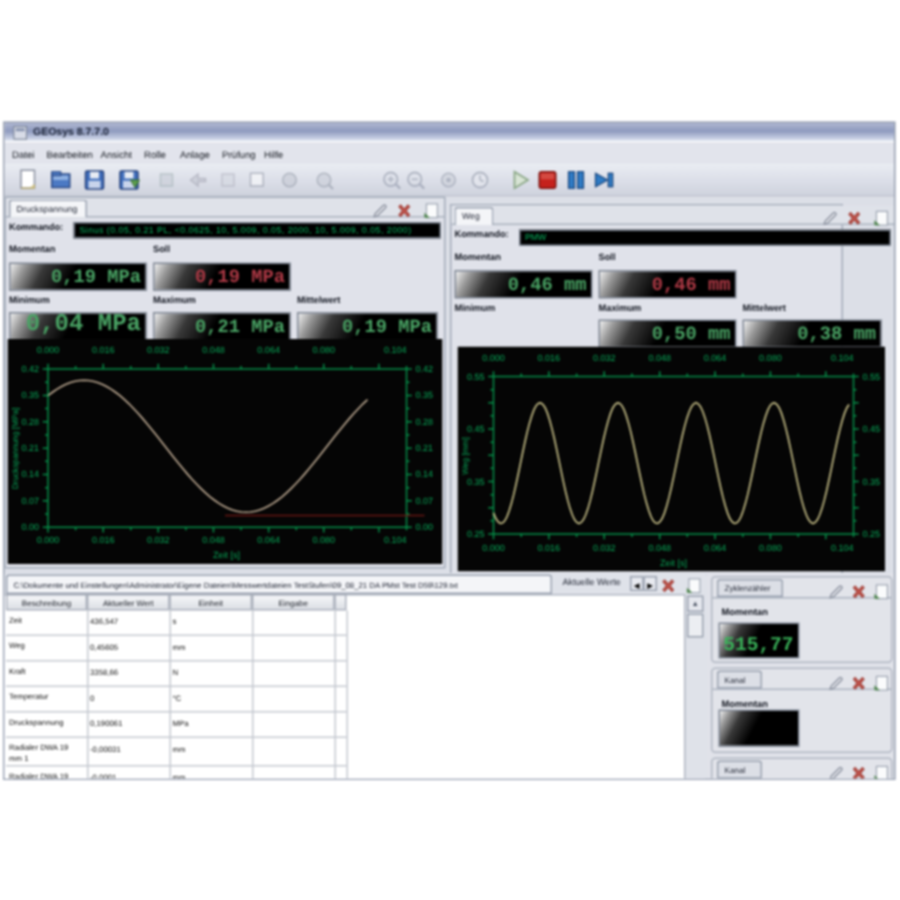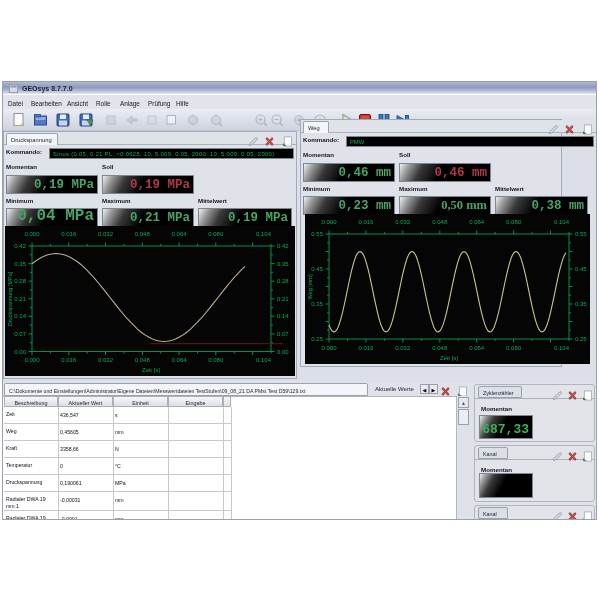--- a/index.html
+++ b/index.html
@@ -212,21 +212,21 @@
           <text x="272" y="109.9" fill="#00ae56" font-size="6" text-anchor="start" font-family="Liberation Sans">0.07</text>
           <text x="21" y="127.5" fill="#00ae56" font-size="6" text-anchor="end" font-family="Liberation Sans">0.00</text>
           <text x="272" y="127.5" fill="#00ae56" font-size="6" text-anchor="start" font-family="Liberation Sans">0.00</text>
           <text x="146" y="146" fill="#00ae56" font-size="6" text-anchor="middle" font-family="Liberation Sans">Zeit [s]</text>
           <text x="7" y="73" fill="#00ae56" font-size="5.5" text-anchor="middle" font-family="Liberation Sans" transform="rotate(-90 7 73)">Druckspannung [MPa]</text>
           <line x1="145" y1="117.7" x2="278" y2="117.7" stroke="#6b1713" stroke-width="1"></line>
           <polyline points="27.0,37.8 30.0,35.5 33.0,33.4 36.0,31.7 39.0,30.2 42.0,29.0 45.0,28.2 48.0,27.7 51.0,27.5 54.0,27.7 57.0,28.2 60.0,29.0 63.0,30.2 66.0,31.7 69.0,33.4 72.0,35.5 75.0,37.8 78.0,40.4 81.0,43.2 84.0,46.3 87.0,49.5 90.0,52.9 93.0,56.5 96.0,60.1 99.0,63.9 102.0,67.7 105.0,71.5 108.0,75.3 111.0,79.1 114.0,82.9 117.0,86.5 120.0,90.1 123.0,93.5 126.0,96.7 129.0,99.7 132.0,102.6 135.0,105.2 138.0,107.5 141.0,109.6 144.0,111.3 147.0,112.8 150.0,114.0 153.0,114.8 156.0,115.3 159.0,115.5 162.0,115.3 165.0,114.8 168.0,114.0 171.0,112.8 174.0,111.3 177.0,109.6 180.0,107.5 183.0,105.2 186.0,102.6 189.0,99.7 192.0,96.7 195.0,93.5 198.0,90.1 201.0,86.5 204.0,82.9 207.0,79.1 210.0,75.3 213.0,71.5 216.0,67.7 219.0,63.9 222.0,60.1 225.0,56.5 228.0,52.9 231.0,49.5 234.0,46.3 237.0,43.2 240.0,40.4" fill="none" stroke="#bfab92" stroke-width="1.1"></polyline>
         </svg>
       </div>
     </div>
-    <div class="abs" style="left:297px;top:37px;width:262px;height:248px;background:#e0e2ea;border:1px solid #a2aaba;">
+    <div class="abs" style="left:297px;top:54px;width:262px;height:248px;background:#e0e2ea;border:1px solid #a2aaba;">
       <div class="abs" style="left:0;top:0;width:295px;height:13px;background:#dfe2e9;border-bottom:1px solid #aab2c0;"></div>
       <div class="abs" style="left:2px;top:1px;width:26px;height:12px;background:#f4f5f8;border:1px solid #9aa2b2;border-bottom:none;border-radius:2px 2px 0 0;font-size:5.8px;color:#1c2130;padding:3px 0 0 4px;">Weg</div>
       <div class="abs" style="left:247px;top:1px;"><svg width="11" height="11" viewBox="0 0 11 11">
           <path d="M1.5 9.5 L2 7.5 L7.5 2 Q8.3 1.2 9 2 Q9.8 2.7 9 3.5 L3.5 9 Z" fill="#e4e6ea" stroke="#8a90a0" stroke-width="0.9"></path>
         </svg></div>
       <div class="abs" style="left:263px;top:1px;"><svg width="11" height="11" viewBox="0 0 12 12">
           <path d="M2 3 L4.6 6 L2 9 L3.4 10.3 L6 7.3 L8.6 10.3 L10 9 L7.4 6 L10 3 L8.6 1.7 L6 4.7 L3.4 1.7 Z" fill="#c4524a" stroke="#93261e" stroke-width="0.7"></path>
         </svg></div>
       <div class="abs" style="left:281px;top:1px;"><svg width="11" height="11" viewBox="0 0 12 12">
           <rect x="2.5" y="1" width="8" height="10" fill="#fafbfc" stroke="#98a0ae" stroke-width="0.8"></rect>
@@ -238,25 +238,22 @@
       <div style="position:absolute;left:98px;top:31px;font-size:6.2px;font-weight:bold;color:#10141e;">Soll</div>
       <div style="position:absolute;left:2px;top:43px;width:92px;height:19px;background:linear-gradient(118deg,#f0f0f0 0%,#9a9a9a 10%,#383838 24%,#000 45%);border:1px solid #7e8694;box-sizing:border-box;">
         <div style="position:absolute;right:3px;bottom:1px;font-family:'Liberation Mono',monospace;font-weight:bold;font-size:12.5px;color:#46a462;letter-spacing:0px;">0,46 mm</div>
       </div>
       <div style="position:absolute;left:98px;top:43px;width:92px;height:19px;background:linear-gradient(118deg,#f0f0f0 0%,#9a9a9a 10%,#383838 24%,#000 45%);border:1px solid #7e8694;box-sizing:border-box;">
         <div style="position:absolute;right:3px;bottom:1px;font-family:'Liberation Mono',monospace;font-weight:bold;font-size:12.5px;color:#b43845;letter-spacing:0px;">0,46 mm</div>
       </div>
       <div style="position:absolute;left:2px;top:65px;font-size:6.2px;font-weight:bold;color:#10141e;">Minimum</div>
       <div style="position:absolute;left:98px;top:65px;font-size:6.2px;font-weight:bold;color:#10141e;">Maximum</div>
       <div style="position:absolute;left:194px;top:65px;font-size:6.2px;font-weight:bold;color:#10141e;">Mittelwert</div>
-      <div style="position:absolute;left:2px;top:76px;width:92px;height:19px;background:linear-gradient(118deg,#f0f0f0 0%,#9a9a9a 10%,#383838 24%,#000 45%);border:1px solid #7e8694;box-sizing:border-box;">
-        <div style="position:absolute;right:3px;bottom:1px;font-family:'Liberation Mono',monospace;font-weight:bold;font-size:12.5px;color:#46a462;letter-spacing:0px;">0,23 mm</div>
-      </div>
       <div style="position:absolute;left:98px;top:76px;width:92px;height:19px;background:linear-gradient(118deg,#f0f0f0 0%,#9a9a9a 10%,#383838 24%,#000 45%);border:1px solid #7e8694;box-sizing:border-box;">
-        <div style="position:absolute;right:3px;bottom:1px;font-family:Liberation Serif, serif;font-weight:bold;font-size:12.5px;color:#46a462;letter-spacing:0px;">0,50 mm</div>
+        <div style="position:absolute;right:3px;bottom:1px;font-family:Liberation Mono, monospace;font-weight:bold;font-size:12.5px;color:#46a462;letter-spacing:0px;">0,50 mm</div>
       </div>
       <div style="position:absolute;left:194px;top:76px;width:93px;height:19px;background:linear-gradient(118deg,#f0f0f0 0%,#9a9a9a 10%,#383838 24%,#000 45%);border:1px solid #7e8694;box-sizing:border-box;">
         <div style="position:absolute;right:3px;bottom:1px;font-family:'Liberation Mono',monospace;font-weight:bold;font-size:12.5px;color:#46a462;letter-spacing:0px;">0,38 mm</div>
       </div>
       <div class="abs" style="left:4px;top:94px;width:285px;height:150px;">
         <svg width="285" height="150" viewBox="0 0 285 150" style="position:absolute;left:0;top:0">
           <rect x="0" y="0" width="285" height="150" fill="#050505"></rect>
           <rect x="24" y="20" width="240" height="105" fill="none" stroke="#009247" stroke-width="1"></rect>
           <line x1="24.0" y1="20" x2="24.0" y2="16.5" stroke="#009247" stroke-width="1"></line>
           <line x1="24.0" y1="125" x2="24.0" y2="128.5" stroke="#009247" stroke-width="1"></line>
@@ -405,21 +402,21 @@
           </svg></div>
         <div class="abs" style="left:92px;top:2px;"><svg width="11" height="11" viewBox="0 0 12 12">
             <path d="M2 3 L4.6 6 L2 9 L3.4 10.3 L6 7.3 L8.6 10.3 L10 9 L7.4 6 L10 3 L8.6 1.7 L6 4.7 L3.4 1.7 Z" fill="#c4524a" stroke="#93261e" stroke-width="0.7"></path>
           </svg></div>
         <div class="abs" style="left:107px;top:2px;"><svg width="11" height="11" viewBox="0 0 12 12">
             <rect x="2.5" y="1" width="8" height="10" fill="#fafbfc" stroke="#98a0ae" stroke-width="0.8"></rect>
             <path d="M1 11 L5 11 L1 7.5 Z" fill="#4a8448"></path>
           </svg></div>
         <div class="abs" style="left:6px;top:20px;font-size:6.2px;font-weight:bold;color:#10141e;">Momentan</div>
         <div style="position:absolute;left:4px;top:30px;width:54px;height:24px;background:linear-gradient(118deg,#f0f0f0 0%,#9a9a9a 10%,#383838 24%,#000 45%);border:1px solid #7e8694;box-sizing:border-box;">
-          <div style="position:absolute;right:3px;bottom:1px;font-family:'Liberation Mono',monospace;font-weight:bold;font-size:13px;color:#35b456;letter-spacing:0px;">687,33</div>
+          <div style="position:absolute;right:3px;bottom:1px;font-family:'Liberation Mono',monospace;font-weight:bold;font-size:13px;color:#35b456;letter-spacing:0px;">515,77</div>
         </div>
       </div>
       <div class="abs" style="left:3px;top:63px;width:121px;height:57px;background:#e2e4ea;border:1px solid #b0b6c2;border-radius:3px;">
         <div class="abs" style="left:3px;top:1px;width:30px;height:12px;background:#dcdfe6;border:1px solid #9aa2b2;border-radius:2px 2px 0 0;font-size:5.4px;color:#1c2130;padding:3px 0 0 4px;">Kanal</div>
         <div class="abs" style="left:0;top:13px;width:119px;height:1px;background:#aab2c0;"></div>
         <div class="abs" style="left:77px;top:2px;"><svg width="11" height="11" viewBox="0 0 11 11">
             <path d="M1.5 9.5 L2 7.5 L7.5 2 Q8.3 1.2 9 2 Q9.8 2.7 9 3.5 L3.5 9 Z" fill="#e4e6ea" stroke="#8a90a0" stroke-width="0.9"></path>
           </svg></div>
         <div class="abs" style="left:92px;top:2px;"><svg width="11" height="11" viewBox="0 0 12 12">
             <path d="M2 3 L4.6 6 L2 9 L3.4 10.3 L6 7.3 L8.6 10.3 L10 9 L7.4 6 L10 3 L8.6 1.7 L6 4.7 L3.4 1.7 Z" fill="#c4524a" stroke="#93261e" stroke-width="0.7"></path>

